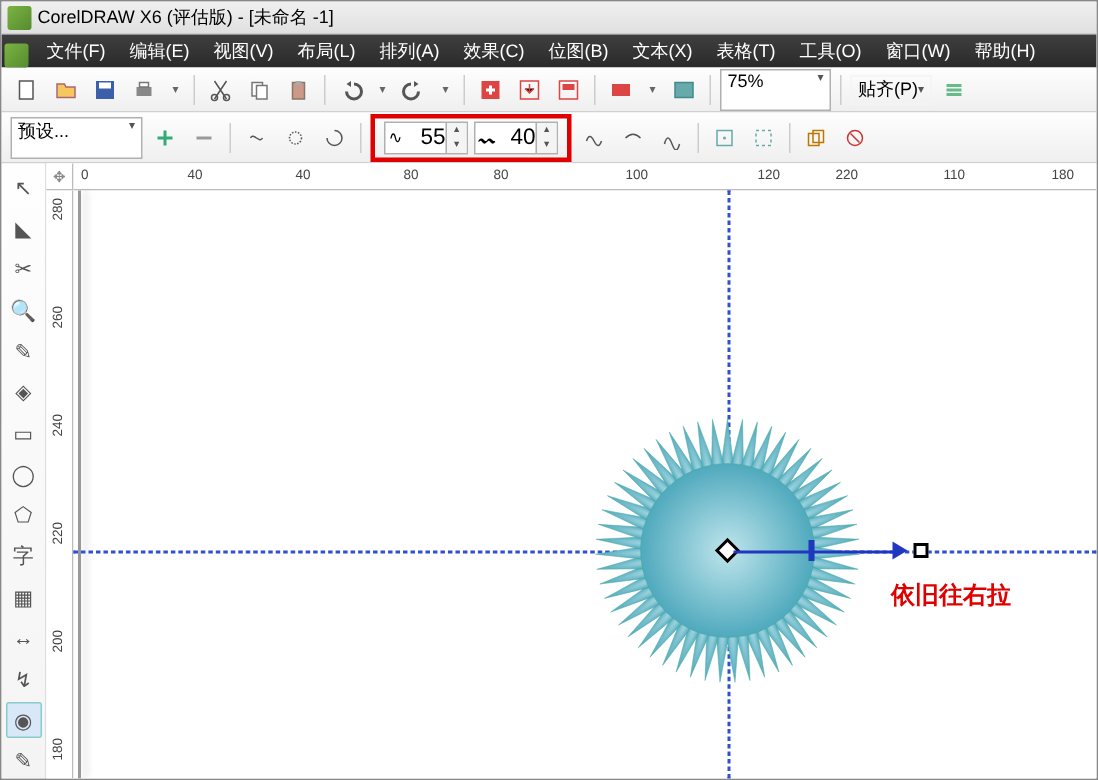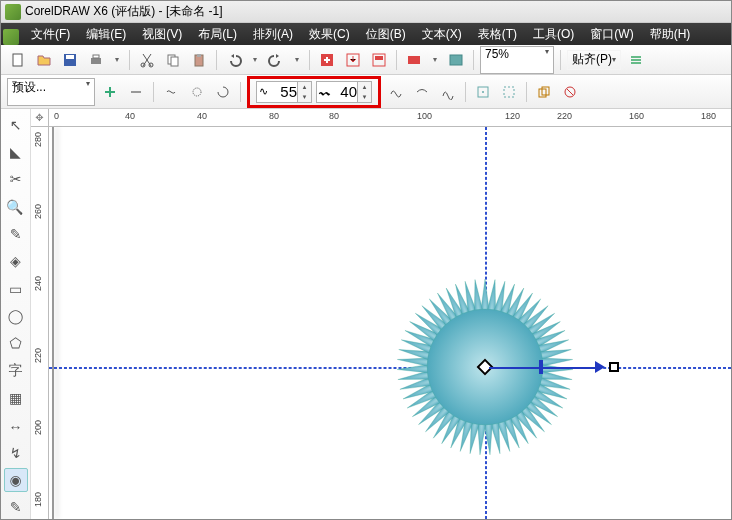--- a/index.html
+++ b/index.html
@@ -297,21 +297,21 @@
     <div class="ruler-corner">✥</div>
     <div class="ruler-h">
       <span class="tick-h" style="left:5px">0</span>
       <span class="tick-h" style="left:76px">40</span>
       <span class="tick-h" style="left:148px">40</span>
       <span class="tick-h" style="left:220px">80</span>
       <span class="tick-h" style="left:280px">80</span>
       <span class="tick-h" style="left:368px">100</span>
       <span class="tick-h" style="left:456px">120</span>
       <span class="tick-h" style="left:508px">220</span>
-      <span class="tick-h" style="left:580px">160</span>
+      <span class="tick-h" style="left:580px">110</span>
       <span class="tick-h" style="left:652px">180</span>
     </div>
     <div class="ruler-v">
       <span class="tick-v" style="top:20px">280</span>
       <span class="tick-v" style="top:92px">260</span>
       <span class="tick-v" style="top:164px">240</span>
       <span class="tick-v" style="top:236px">220</span>
       <span class="tick-v" style="top:308px">200</span>
       <span class="tick-v" style="top:380px">180</span>
     </div>
@@ -387,15 +387,16 @@
           </g>
 
       </svg>
 
       <div class="diamond" style="left:430px; top:234px;"></div>
       <div class="arrow-path" style="left:440px; top:240px; width:112px;"></div>
       <div class="tick-mark" style="left:490px; top:233px;"></div>
       <div class="arrow-head" style="left:546px; top:234px;"></div>
       <div class="end-sq" style="left:560px; top:235px;"></div>
 
+      <div class="annotation" style="left:545px; top:260px;">依旧往右拉</div>
     </div>
   </div>
 </div>
 
 </body></html>

